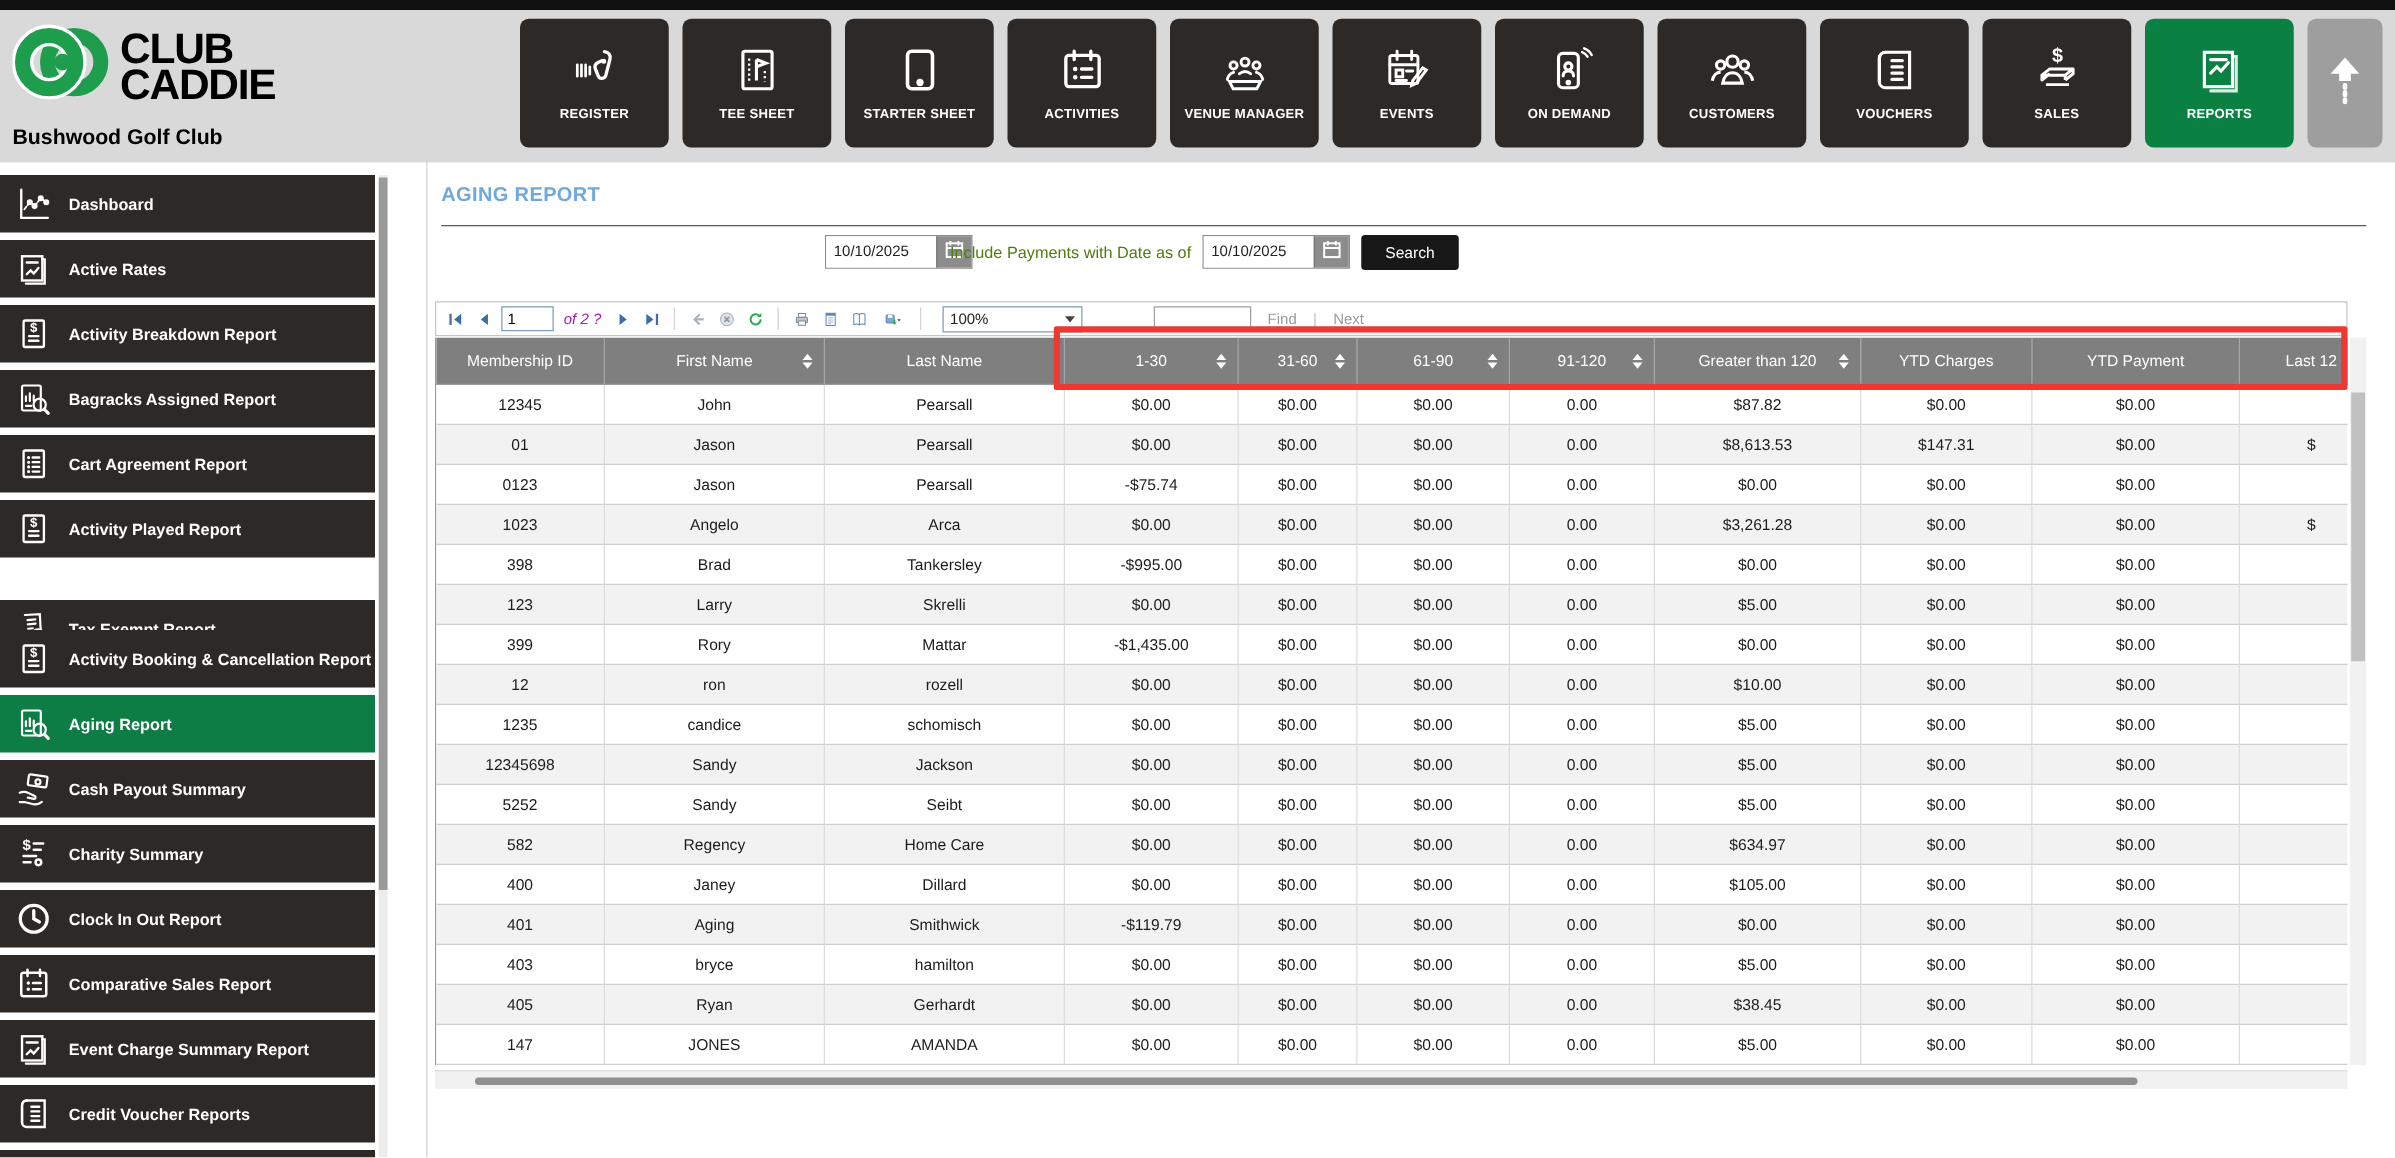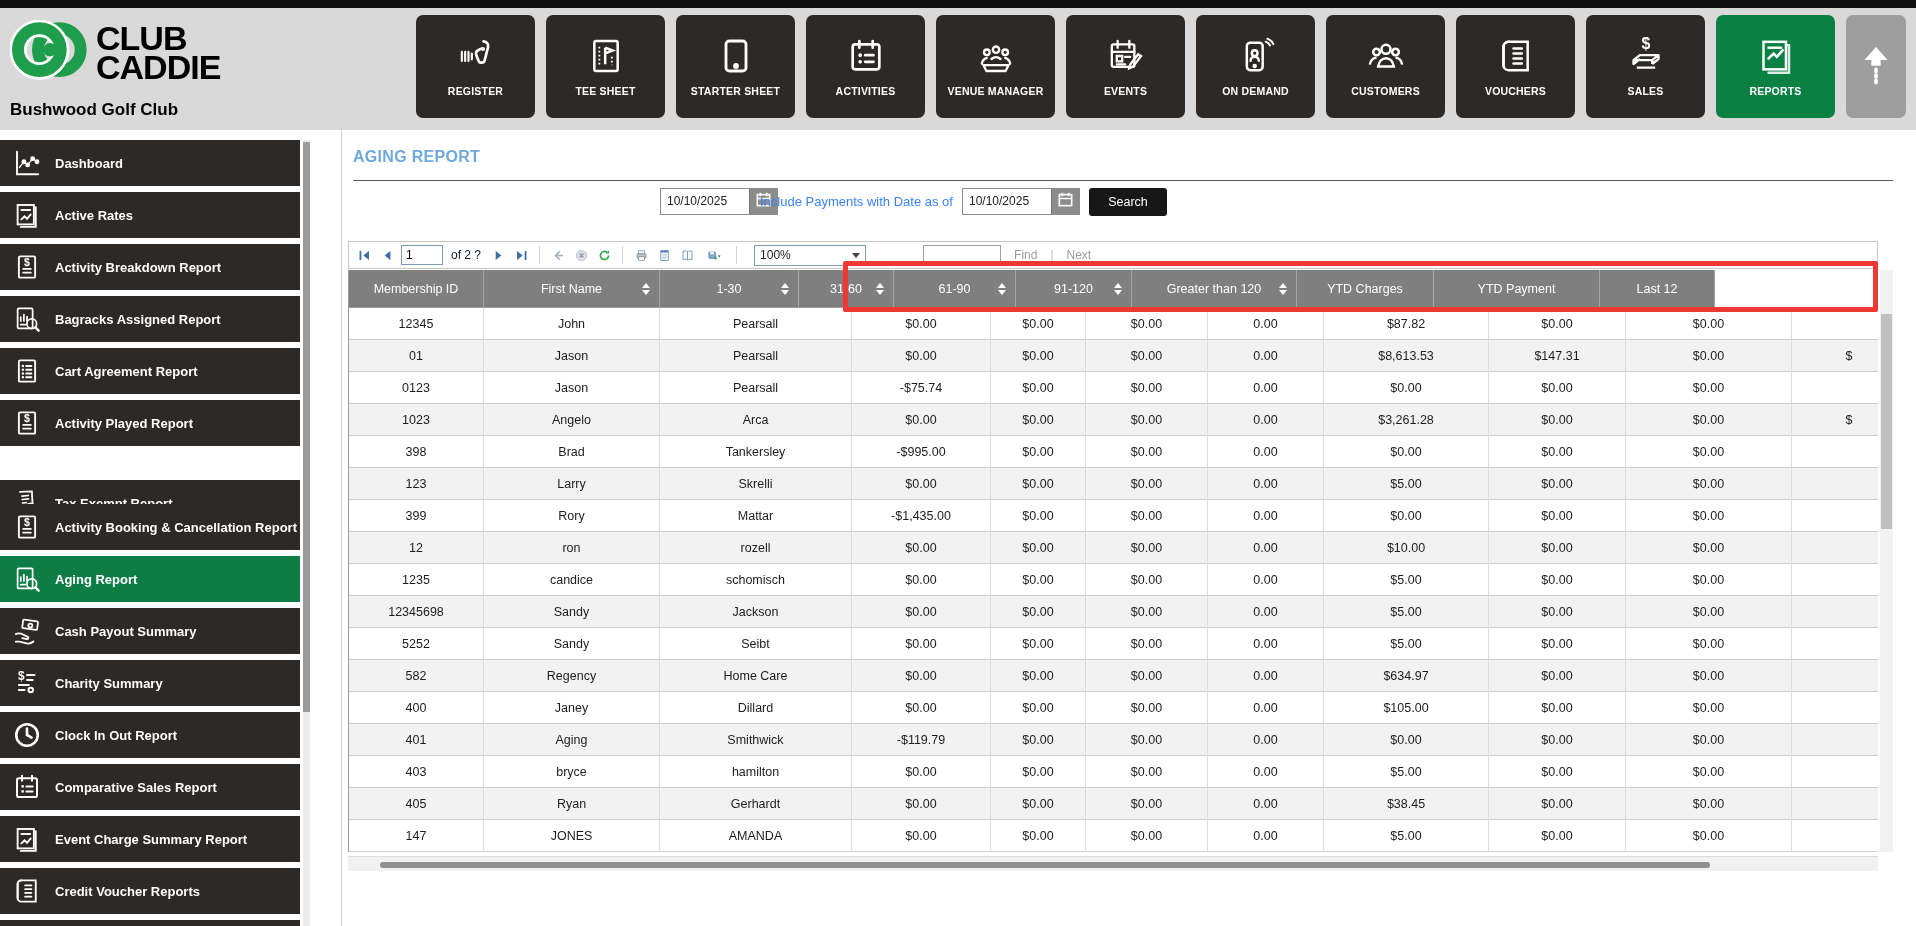--- a/index.html
+++ b/index.html
@@ -42,34 +42,34 @@
                   border:1px solid #a6a6a6; padding:0 8px; font-size:12px; color:#333;
                   font-family:"Liberation Sans",sans-serif; }
   .member-input::placeholder { font-style:italic; color:#9a9a9a; }
   .date-ctrl  { position:absolute; top:188px; height:27px; width:118px; border:1px solid #8c8c8c;
                 display:flex; background:#fff; }
   .date-text  { width:88px; padding:5px 0 0 6px; font-size:12px; color:#222; overflow:hidden;
                 white-space:nowrap; background:#fff; }
   .cal-btn    { width:28px; background:#8c8c8c; display:flex; align-items:center; justify-content:center;
                 cursor:pointer; border-left:1px solid #777; }
   .cal-btn svg{ width:17px; height:17px; }
-  .include-label { position:absolute; left:760px; top:194px; font-size:13px; color:#3b82f6; }
+  .include-label { position:absolute; left:760px; top:194px; font-size:13px; color:#4d7c0f; }
   .search-btn { position:absolute; left:1089px; top:188px; width:78px; height:28px; background:#171717;
                 color:#fff; font-size:12.5px; border:none; border-radius:3px; cursor:pointer;
                 font-family:"Liberation Sans",sans-serif; }
 
   
   .rv-toolbar { position:absolute; left:348px; top:241px; width:1530px; height:28px; background:#fff;
                 border:1px solid #c6c6c6; display:flex; align-items:center; padding-left:6px; gap:5px; }
   .tb-btn { display:flex; align-items:center; justify-content:center; width:18px; height:18px; cursor:pointer; }
   .tb-btn svg { width:13px; height:13px; display:block; }
   .tb-sep { width:1px; height:18px; background:#d4d4d4; margin:0 4px; }
   .page-input { width:42px; height:20px; border:1px solid #7f9db9; font-size:12px; text-align:left;
                 padding-left:4px; font-family:"Liberation Sans",sans-serif; }
-  .of-text { font-size:12px; color:#0f172a; margin:0 3px; white-space:nowrap; }
+  .of-text { font-size:12px; color:#a21caf; margin:0 3px; white-space:nowrap;font-style:italic; }
   .zoom-select { width:112px; height:21px; border:1px solid #7f9db9; margin-left:8px; display:flex;
                  align-items:center; justify-content:space-between; padding:0 5px; font-size:12px;
                  color:#222; cursor:pointer; background:#fff; }
   .zoom-caret { width:0; height:0; border-left:4px solid transparent; border-right:4px solid transparent;
                 border-top:5px solid #444; }
   .find-input { width:78px; height:20px; border:1px solid #a0a0a0; margin-left:52px;
                 font-family:"Liberation Sans",sans-serif; font-size:12px; padding-left:4px; }
   .find-link, .next-link { font-size:12px; color:#9b9b9b; margin-left:8px; cursor:pointer; }
   .find-next-sep { color:#c0c0c0; font-size:12px; margin-left:8px; }
 
@@ -593,20 +593,23 @@
         <div class="th" style="width: 135px;">
           <span>Membership ID</span>
         </div>
         <div class="th" style="width: 176px;">
           <span>First Name</span>
           <span class="sort-box">
             <span class="sort-up"></span>
             <span class="sort-down"></span>
           </span>
         </div>
+        <div class="th" style="width: 192px;">
+          <span>Last Name</span>
+        </div>
         <div class="th" style="width: 139px;">
           <span>1-30</span>
           <span class="sort-box">
             <span class="sort-up"></span>
             <span class="sort-down"></span>
           </span>
         </div>
         <div class="th" style="width: 95px;">
           <span>31-60</span>
           <span class="sort-box">

